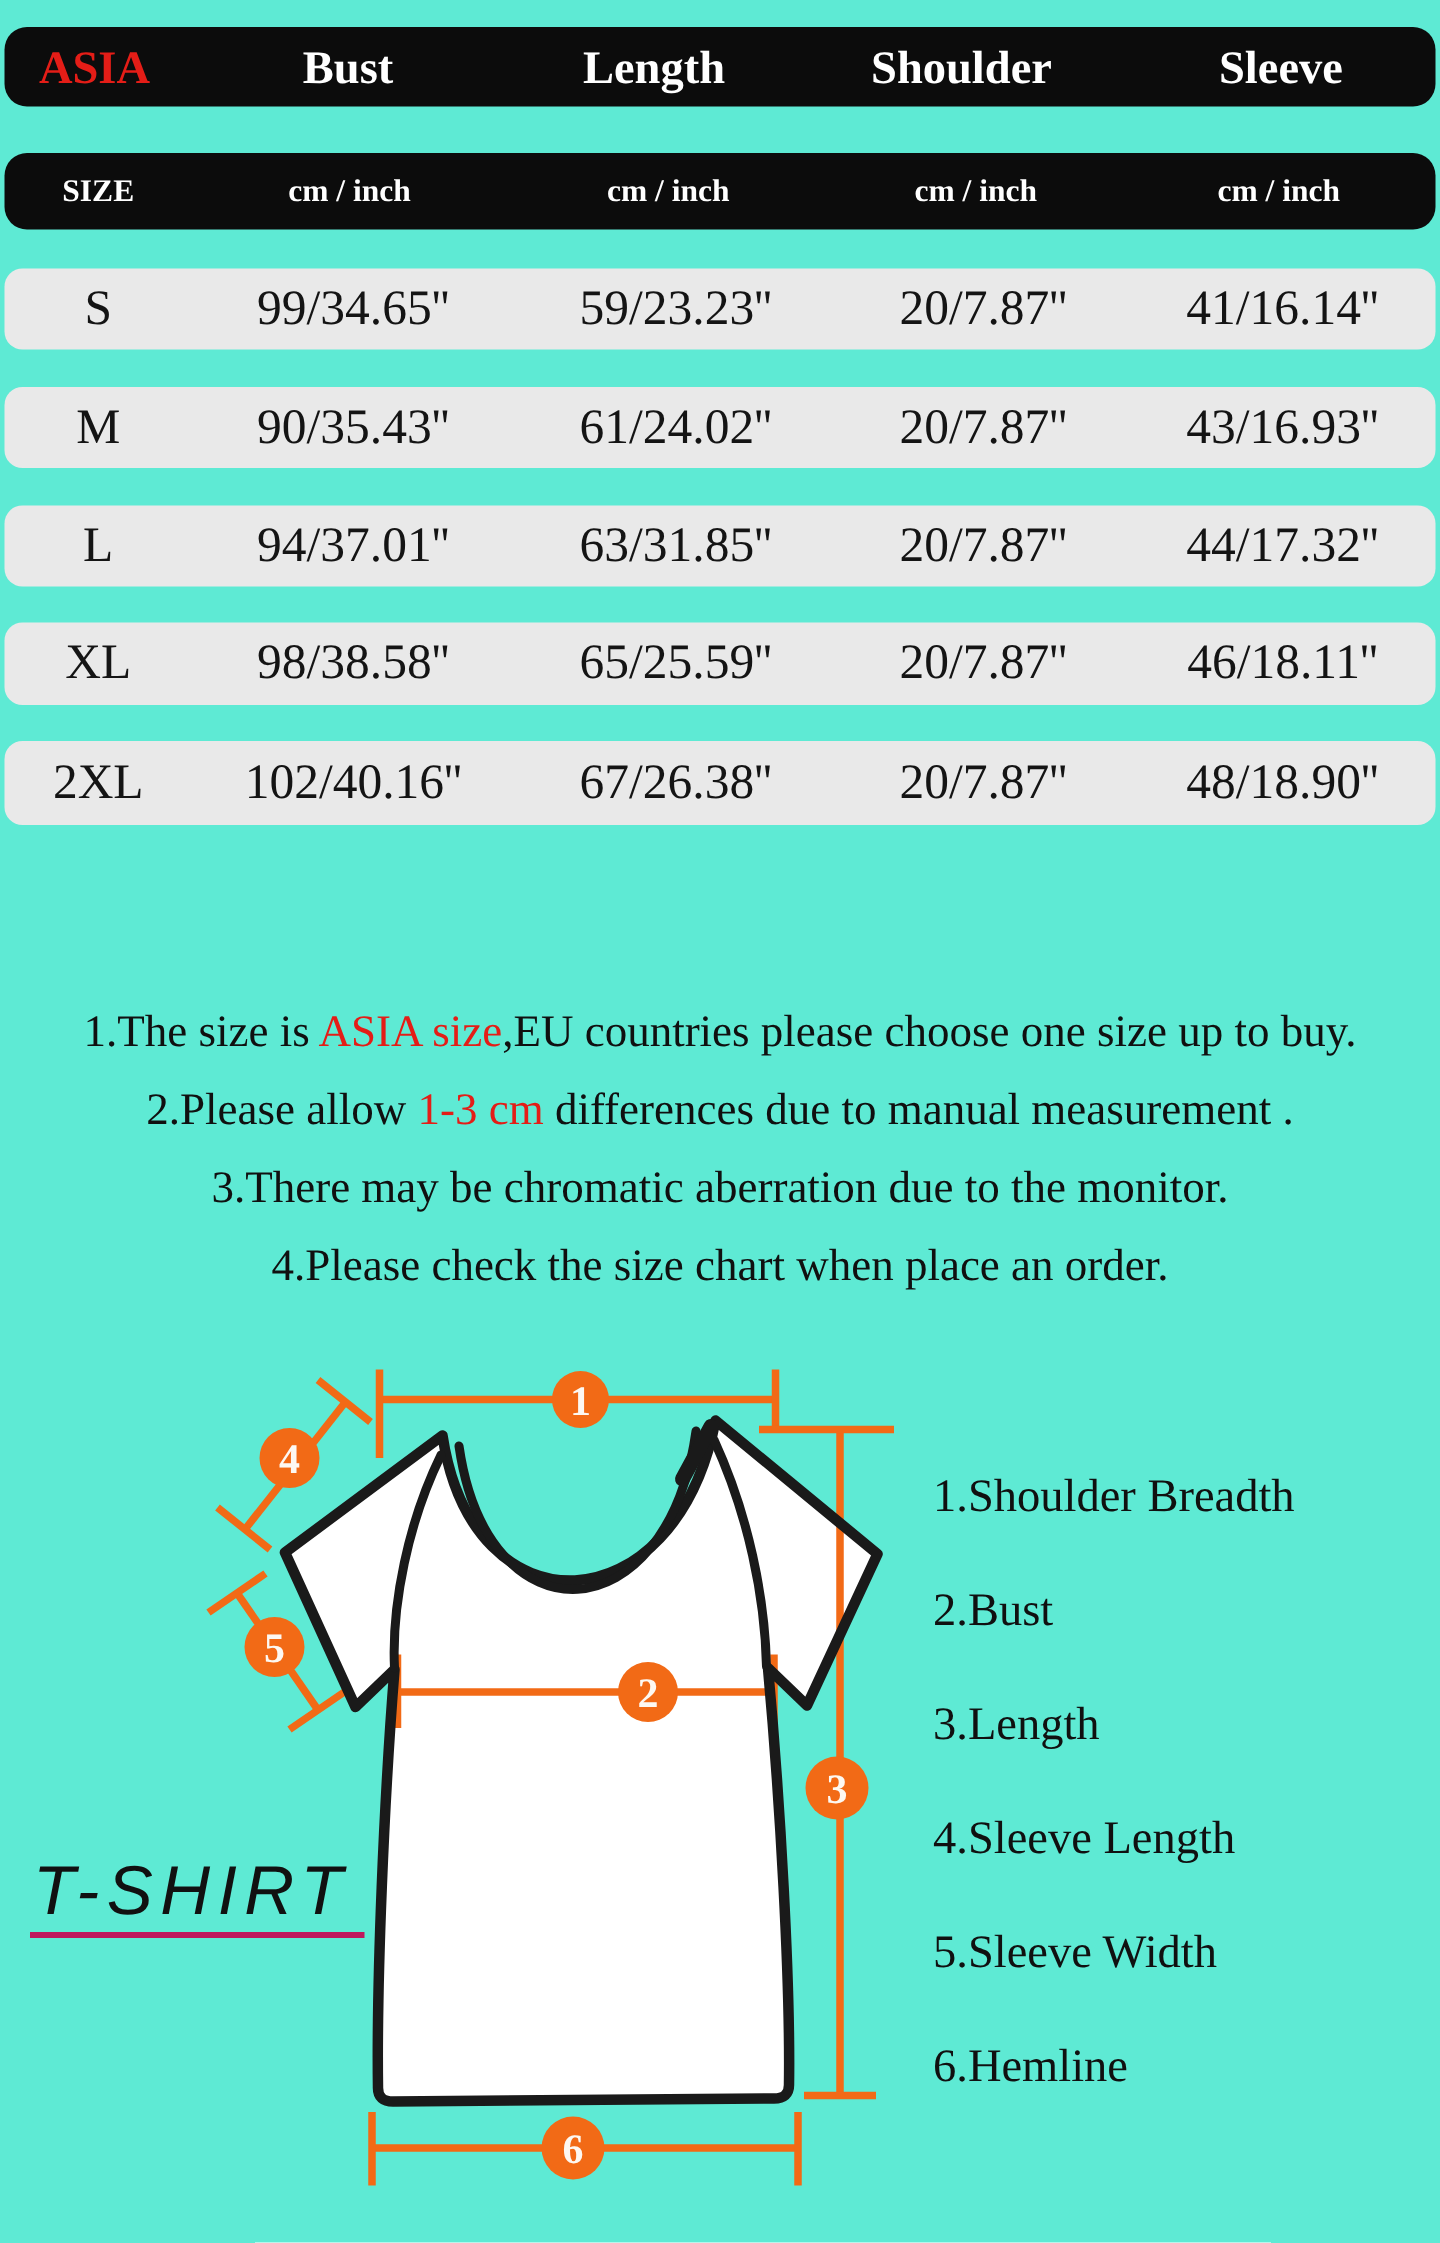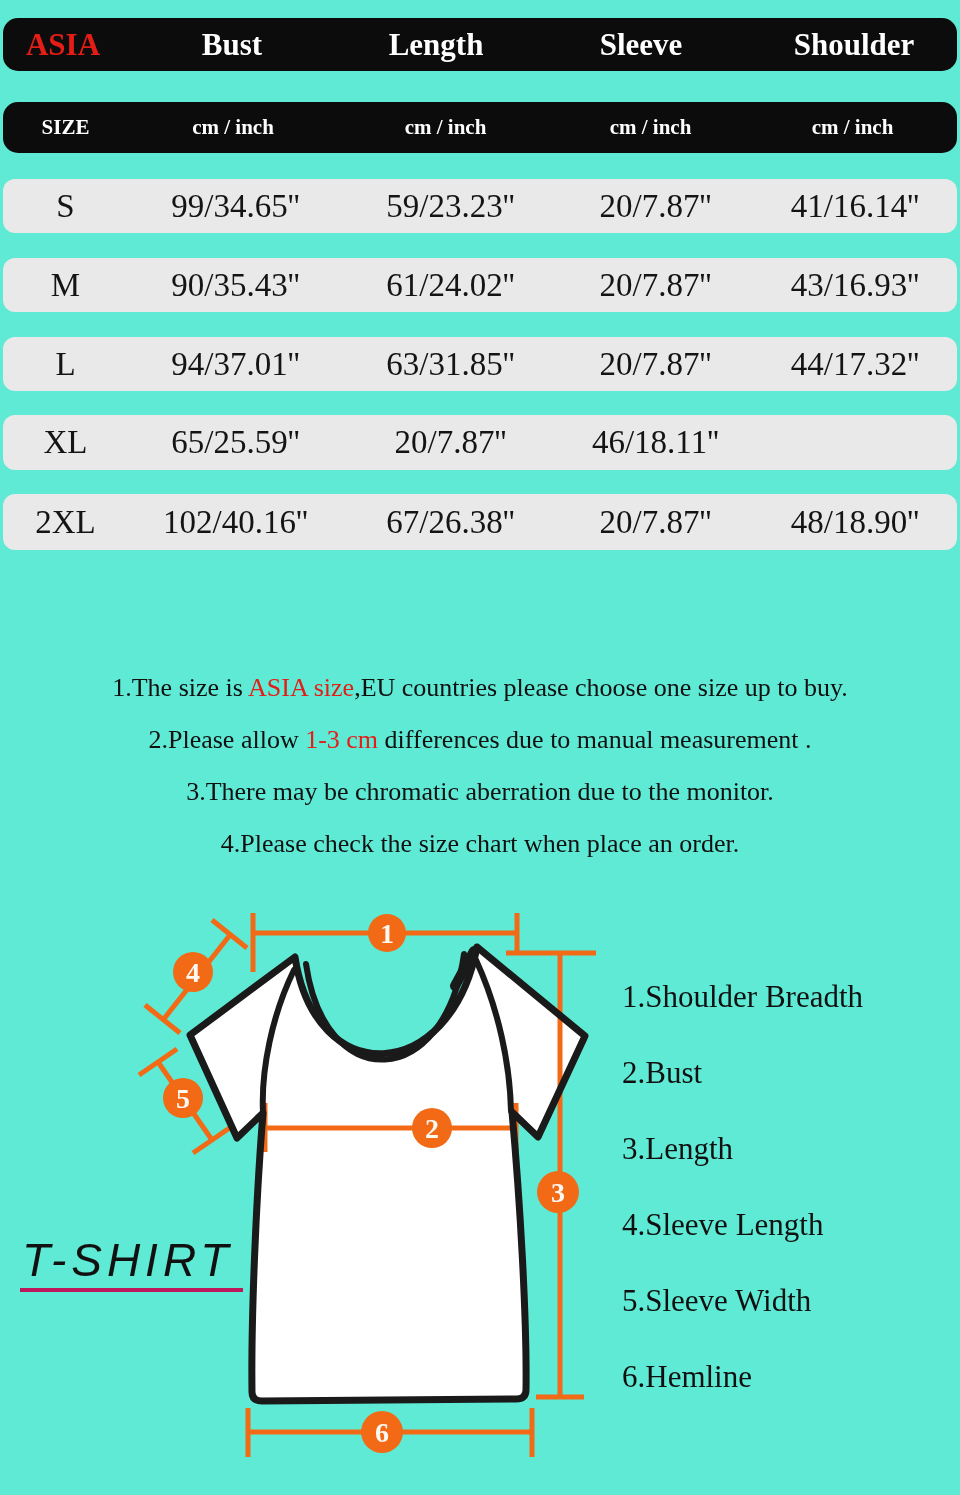--- a/index.html
+++ b/index.html
@@ -7,42 +7,42 @@
         font-family:"Liberation Serif",serif;color:#141414;}
   .bar{position:absolute;left:3px;width:954px;display:grid;align-items:center;text-align:center;}
   .bar.h1{top:18px;height:53px;background:#0c0c0c;border-radius:15px;color:#fff;
           grid-template-columns:120px 218px 190px 220px auto;font-size:31px;font-weight:bold;}
   .bar.h2{top:102px;height:51px;background:#0c0c0c;border-radius:15px;color:#fff;
           grid-template-columns:125px 210px 215px 195px auto;font-size:21px;font-weight:bold;}
   .bar.drow{height:54px;background:#e9e9e9;border-radius:12px;font-size:33px;
           grid-template-columns:125px 215px 215px 195px auto;}
   .region{color:#e41d17;}
   .notes{position:absolute;top:662px;left:0;width:960px;text-align:center;
-         font-size:26px;line-height:52px;color:#101010;}
+         font-size:30px;line-height:52px;color:#101010;}
   .hl{color:#e41d17;}
   .diagram-svg{position:absolute;top:900px;left:0;}
   .product-label{position:absolute;top:1238px;left:20px;display:inline-block;
       font-family:"Liberation Sans",sans-serif;font-style:italic;font-size:46px;line-height:44px;
       letter-spacing:5px;color:#111;border-bottom:4px solid #be185d;padding:0 10px 6px 2px;}
   .legend{position:absolute;top:981px;left:622px;font-size:31px;color:#101010;}
   .legend .legend-item{height:31px;line-height:31px;margin-bottom:45px;white-space:nowrap;}
   svg text.mnum{font-family:"Liberation Serif",serif;font-weight:bold;font-size:28px;fill:#fdf8f2;
       text-anchor:middle;}
 </style>
 </head>
 <body>
 
 <div class="page">
 
   <div class="bar h1">
     <span class="region">ASIA</span>
     <span>Bust</span>
     <span>Length</span>
+    <span>Shoulder</span>
     <span>Sleeve</span>
-    <span>Shoulder</span>
   </div>
 
   <div class="bar h2">
     <span>SIZE</span>
     <span>cm / inch</span>
     <span>cm / inch</span>
     <span>cm / inch</span>
     <span>cm / inch</span>
   </div>
 
@@ -62,20 +62,21 @@
   </div>
   <div class="bar drow" style="top:337px">
     <span>L</span>
     <span>94/37.01''</span>
     <span>63/31.85''</span>
     <span>20/7.87''</span>
     <span>44/17.32''</span>
   </div>
   <div class="bar drow" style="top:415px;height:55px">
     <span>XL</span>
+    <span>98/38.58''</span>
     <span>65/25.59''</span>
     <span>20/7.87''</span>
     <span>46/18.11''</span>
   </div>
   <div class="bar drow" style="top:494px;height:56px">
     <span>2XL</span>
     <span>102/40.16''</span>
     <span>67/26.38''</span>
     <span>20/7.87''</span>
     <span>48/18.90''</span>

